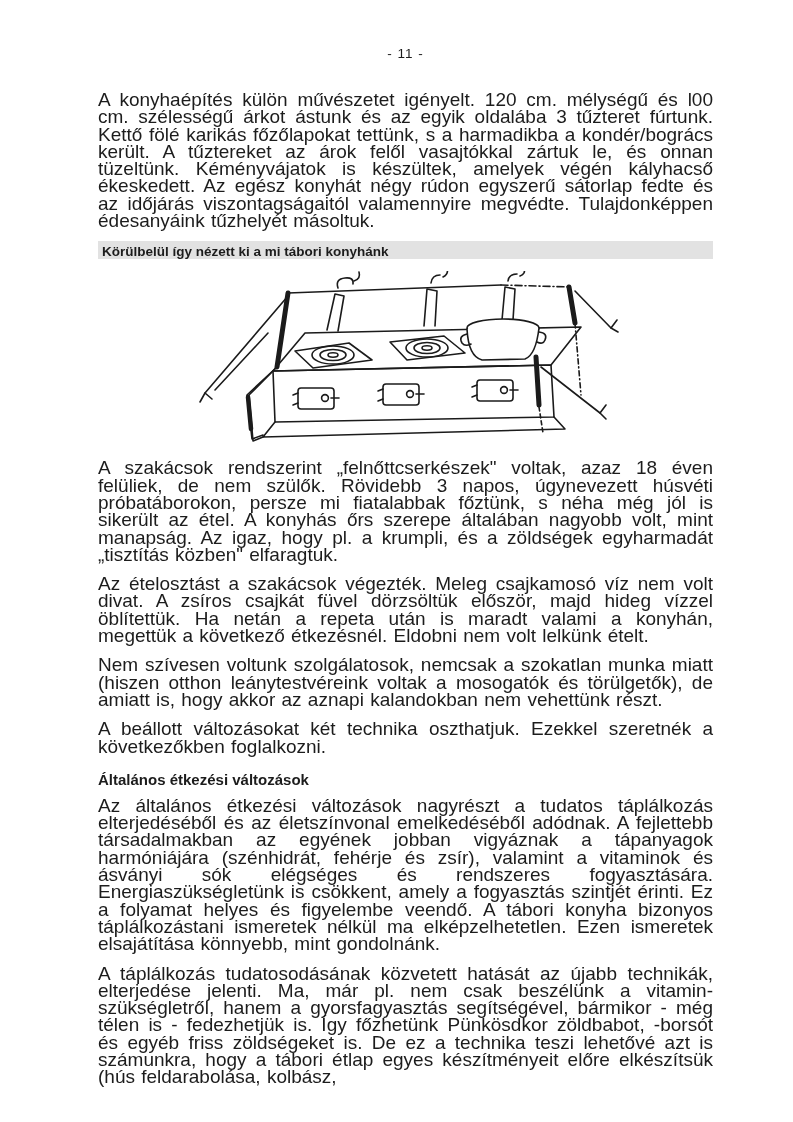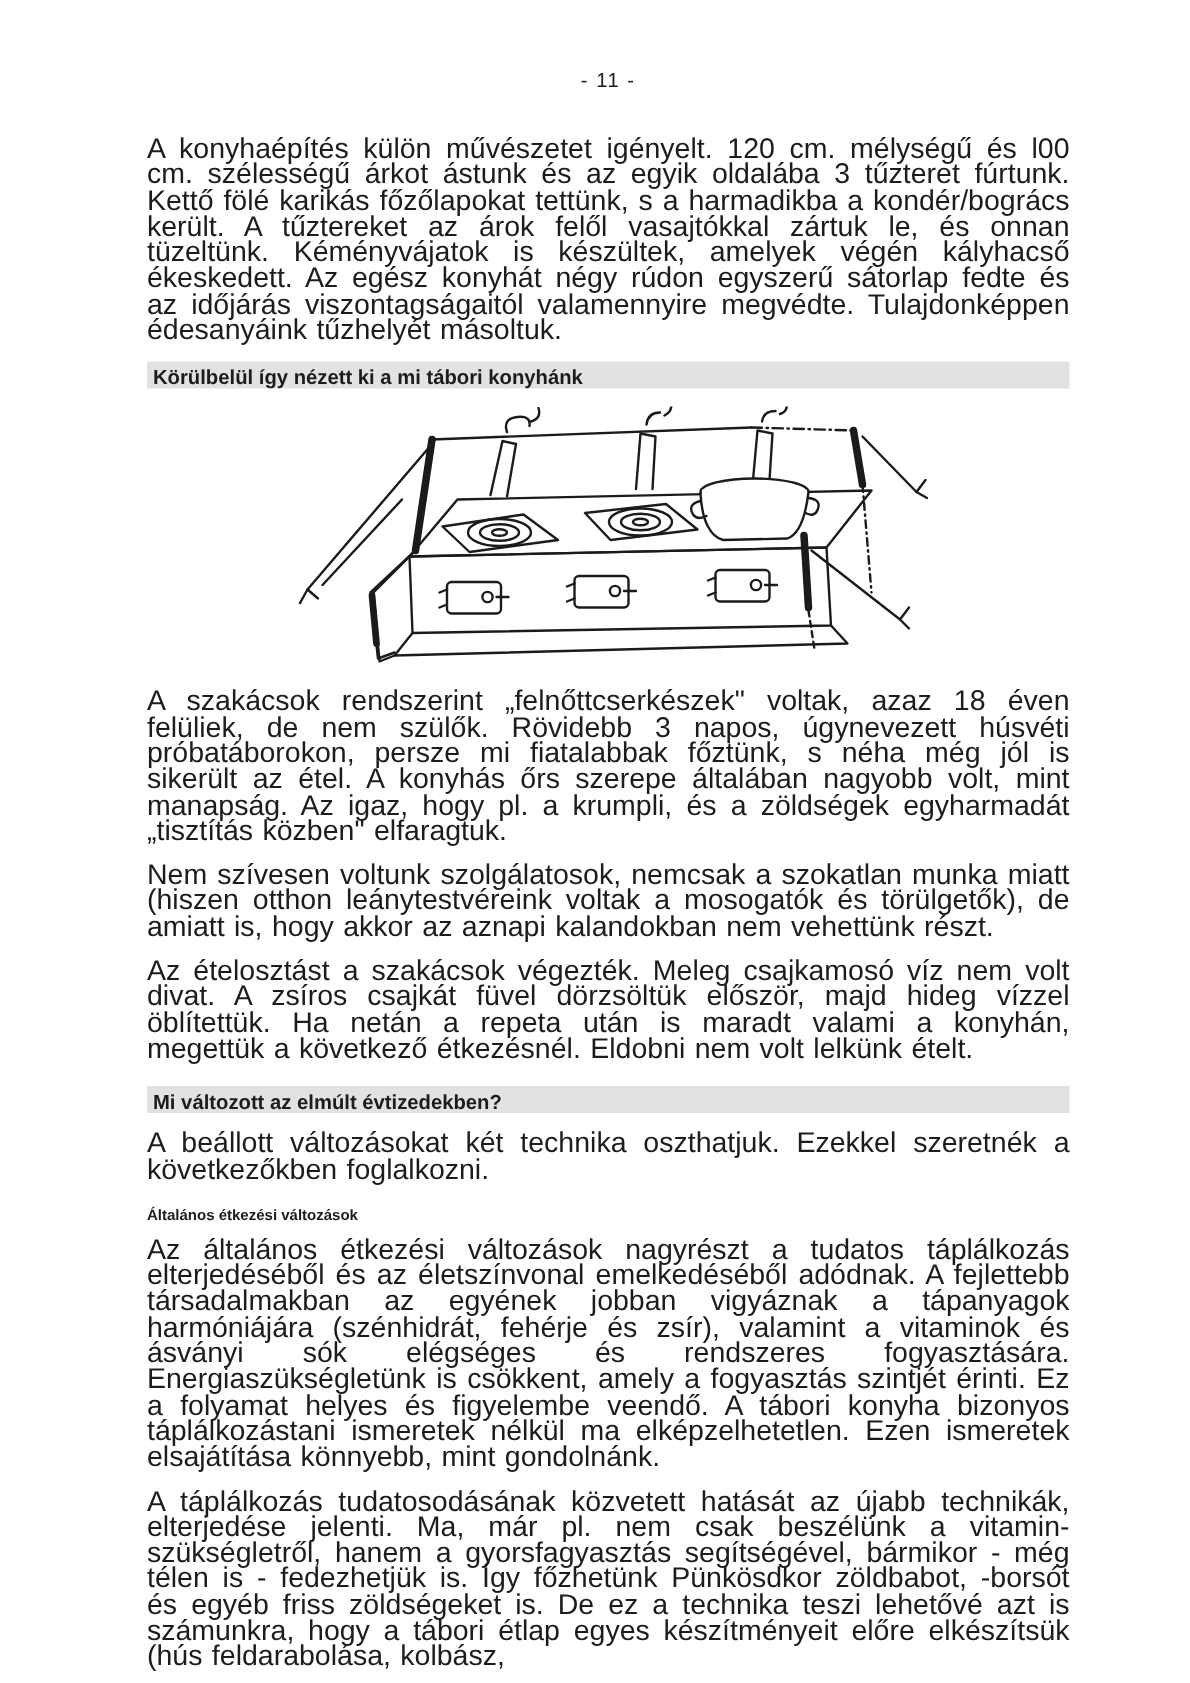--- a/index.html
+++ b/index.html
@@ -30,21 +30,21 @@
   .bar {
     background:#e2e2e2;
     font-weight:bold;
     font-size:13.5px;
     padding:3px 5px 0 4px;
     margin:2px 0 12px 0;
   }
   .bar2 { margin-top:16px; }
   .subhead {
     font-weight:bold;
-    font-size:10px;
+    font-size:15px;
     margin:16px 0 9px 0;
   }
   figure.illustration {
     margin:4px 0 10px 0;
     text-align:center;
   }
   figure.illustration svg { display:block; margin:0 auto; }
 </style>
 </head>
 <body>
@@ -129,24 +129,23 @@
           <path d="M192 118 l -5 2 M192 128 l -5 2"></path>
           <rect x="286" y="109" width="36" height="21" rx="3"></rect>
           <circle cx="313" cy="119" r="3.4"></circle>
           <path d="M319 119 h 8"></path>
           <path d="M286 114 l -5 2 M286 124 l -5 2"></path>
         </g>
       </svg>
     </figure>
 
     <p class="body-par">A szakácsok rendszerint „felnőttcserkészek" voltak, azaz 18 éven felüliek, de nem szülők. Rövidebb 3 napos, úgynevezett húsvéti próbatáborokon, persze mi fiatalabbak főztünk, s néha még jól is sikerült az étel. A konyhás őrs szerepe általában nagyobb volt, mint manapság. Az igaz, hogy pl. a krumpli, és a zöldségek egyharmadát „tisztítás közben" elfaragtuk.</p>
+    <p class="body-par">Az ételosztást a szakácsok végezték. Meleg csajkamosó víz nem volt divat. A zsíros csajkát füvel dörzsöltük először, majd hideg vízzel öblítettük. Ha netán a repeta után is maradt valami a konyhán, megettük a következő étkezésnél. Eldobni nem volt lelkünk ételt.</p>
     <p class="body-par">Nem szívesen voltunk szolgálatosok, nemcsak a szokatlan munka miatt (hiszen otthon leánytestvéreink voltak a mosogatók és törülgetők), de amiatt is, hogy akkor az aznapi kalandokban nem vehettünk részt.</p>
-    <p class="body-par">Az ételosztást a szakácsok végezték. Meleg csajkamosó víz nem volt divat. A zsíros csajkát füvel dörzsöltük először, majd hideg vízzel öblítettük. Ha netán a repeta után is maradt valami a konyhán, megettük a következő étkezésnél. Eldobni nem volt lelkünk ételt.</p>
 
-    <div class="bar bar2">Mi változott az elmúlt évtizedekben?</div>
 
     <p class="body-par">A beállott változásokat két technika oszthatjuk. Ezekkel szeretnék a következőkben foglalkozni.</p>
 
     <div class="subhead">Általános étkezési változások</div>
 
     <p class="body-par">Az általános étkezési változások nagyrészt a tudatos táplálkozás elterjedéséből és az életszínvonal emelkedéséből adódnak. A fejlettebb társadalmakban az egyének jobban vigyáznak a tápanyagok harmóniájára (szénhidrát, fehérje és zsír), valamint a vitaminok és ásványi sók elégséges és rendszeres fogyasztására. Energiaszükségletünk is csökkent, amely a fogyasztás szintjét érinti. Ez a folyamat helyes és figyelembe veendő. A tábori konyha bizonyos táplálkozástani ismeretek nélkül ma elképzelhetetlen. Ezen ismeretek elsajátítása könnyebb, mint gondolnánk.</p>
     <p class="body-par">A táplálkozás tudatosodásának közvetett hatását az újabb technikák, elterjedése jelenti. Ma, már pl. nem csak beszélünk a vitamin-szükségletről, hanem a gyorsfagyasztás segítségével, bármikor - még télen is - fedezhetjük is. Így főzhetünk Pünkösdkor zöldbabot, -borsót és egyéb friss zöldségeket is. De ez a technika teszi lehetővé azt is számunkra, hogy a tábori étlap egyes készítményeit előre elkészítsük (hús feldarabolása, kolbász,</p>
 
   </div>
 </div>

